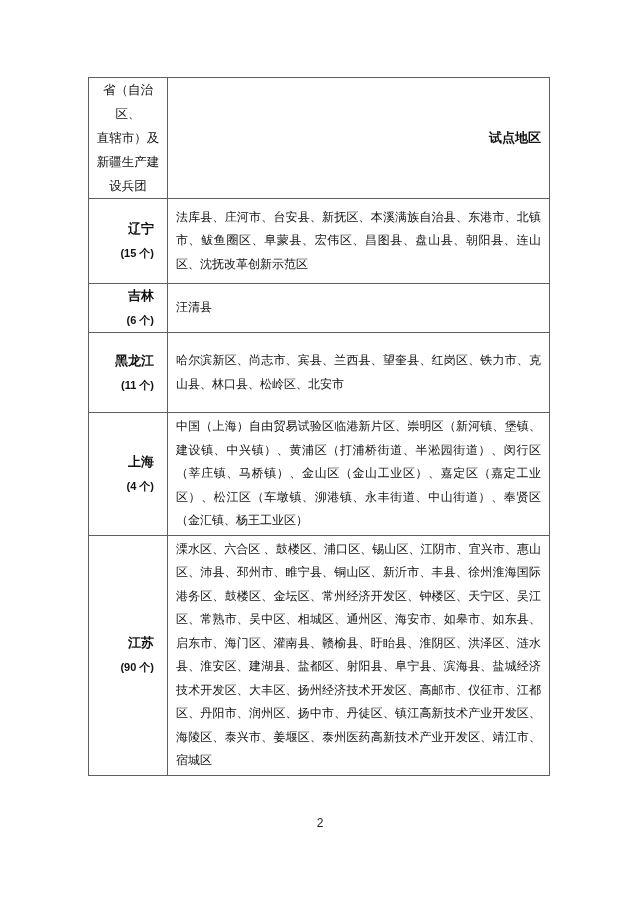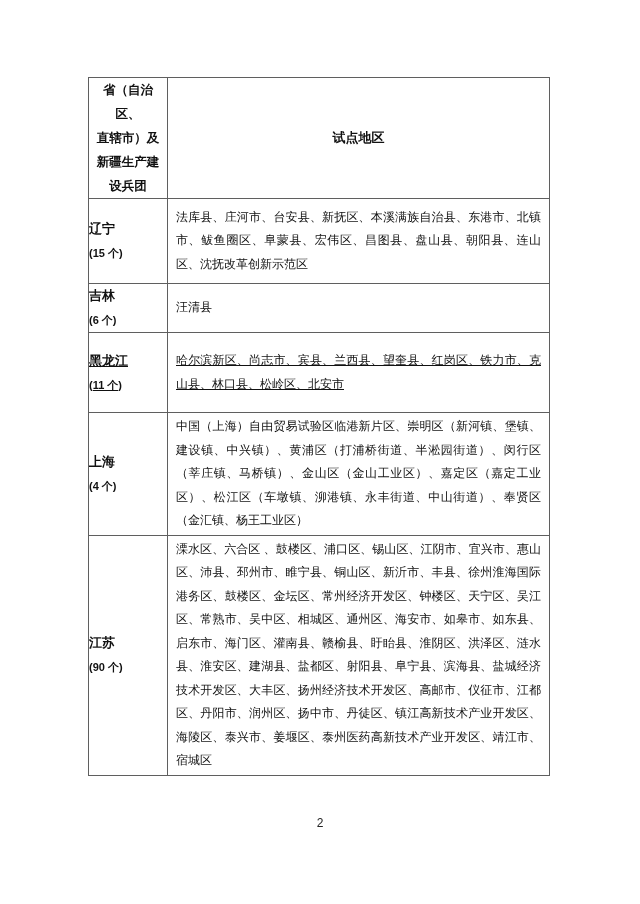--- a/index.html
+++ b/index.html
@@ -33,45 +33,45 @@
     border: 1px solid #5f5f5f;
     vertical-align: middle;
     background: #ffffff;
   }
   col.c-prov   { width: 79px; }
   col.c-region { width: 382px; }
 
   
   tr.r-head        { height: 95px; }
   th.prov-head {
-    font-weight: bold;
+    font-weight: normal;
     font-size: 12.5px;
     line-height: 24px;
     text-align: center;
     white-space: pre-line;
     padding: 0 2px;
   }
   th.region-head {
     font-weight: bold;
     font-size: 13px;
-    text-align: center;
+    text-align: right;
     padding: 0 8px;
   }
 
   
   tr.r-liaoning     { height: 85px; }
   tr.r-jilin        { height: 47px; }
-  tr.r-heilongjiang { height: 80px; text-decoration: underline; }
+  tr.r-heilongjiang { height: 80px; }
   tr.r-shanghai     { height: 119px; }
   tr.r-jiangsu      { height: 240px; }
 
   td.prov-cell {
-    text-align: left;
+    text-align: right;
     font-weight: bold;
-    padding: 0 0;
+    padding: 0 13px;
     margin-top: 36px;
   }
   .prov-name {
     font-size: 13px;
     line-height: 24px;
   }
   .prov-count {
     font-size: 11px;
     line-height: 24px;
   }

